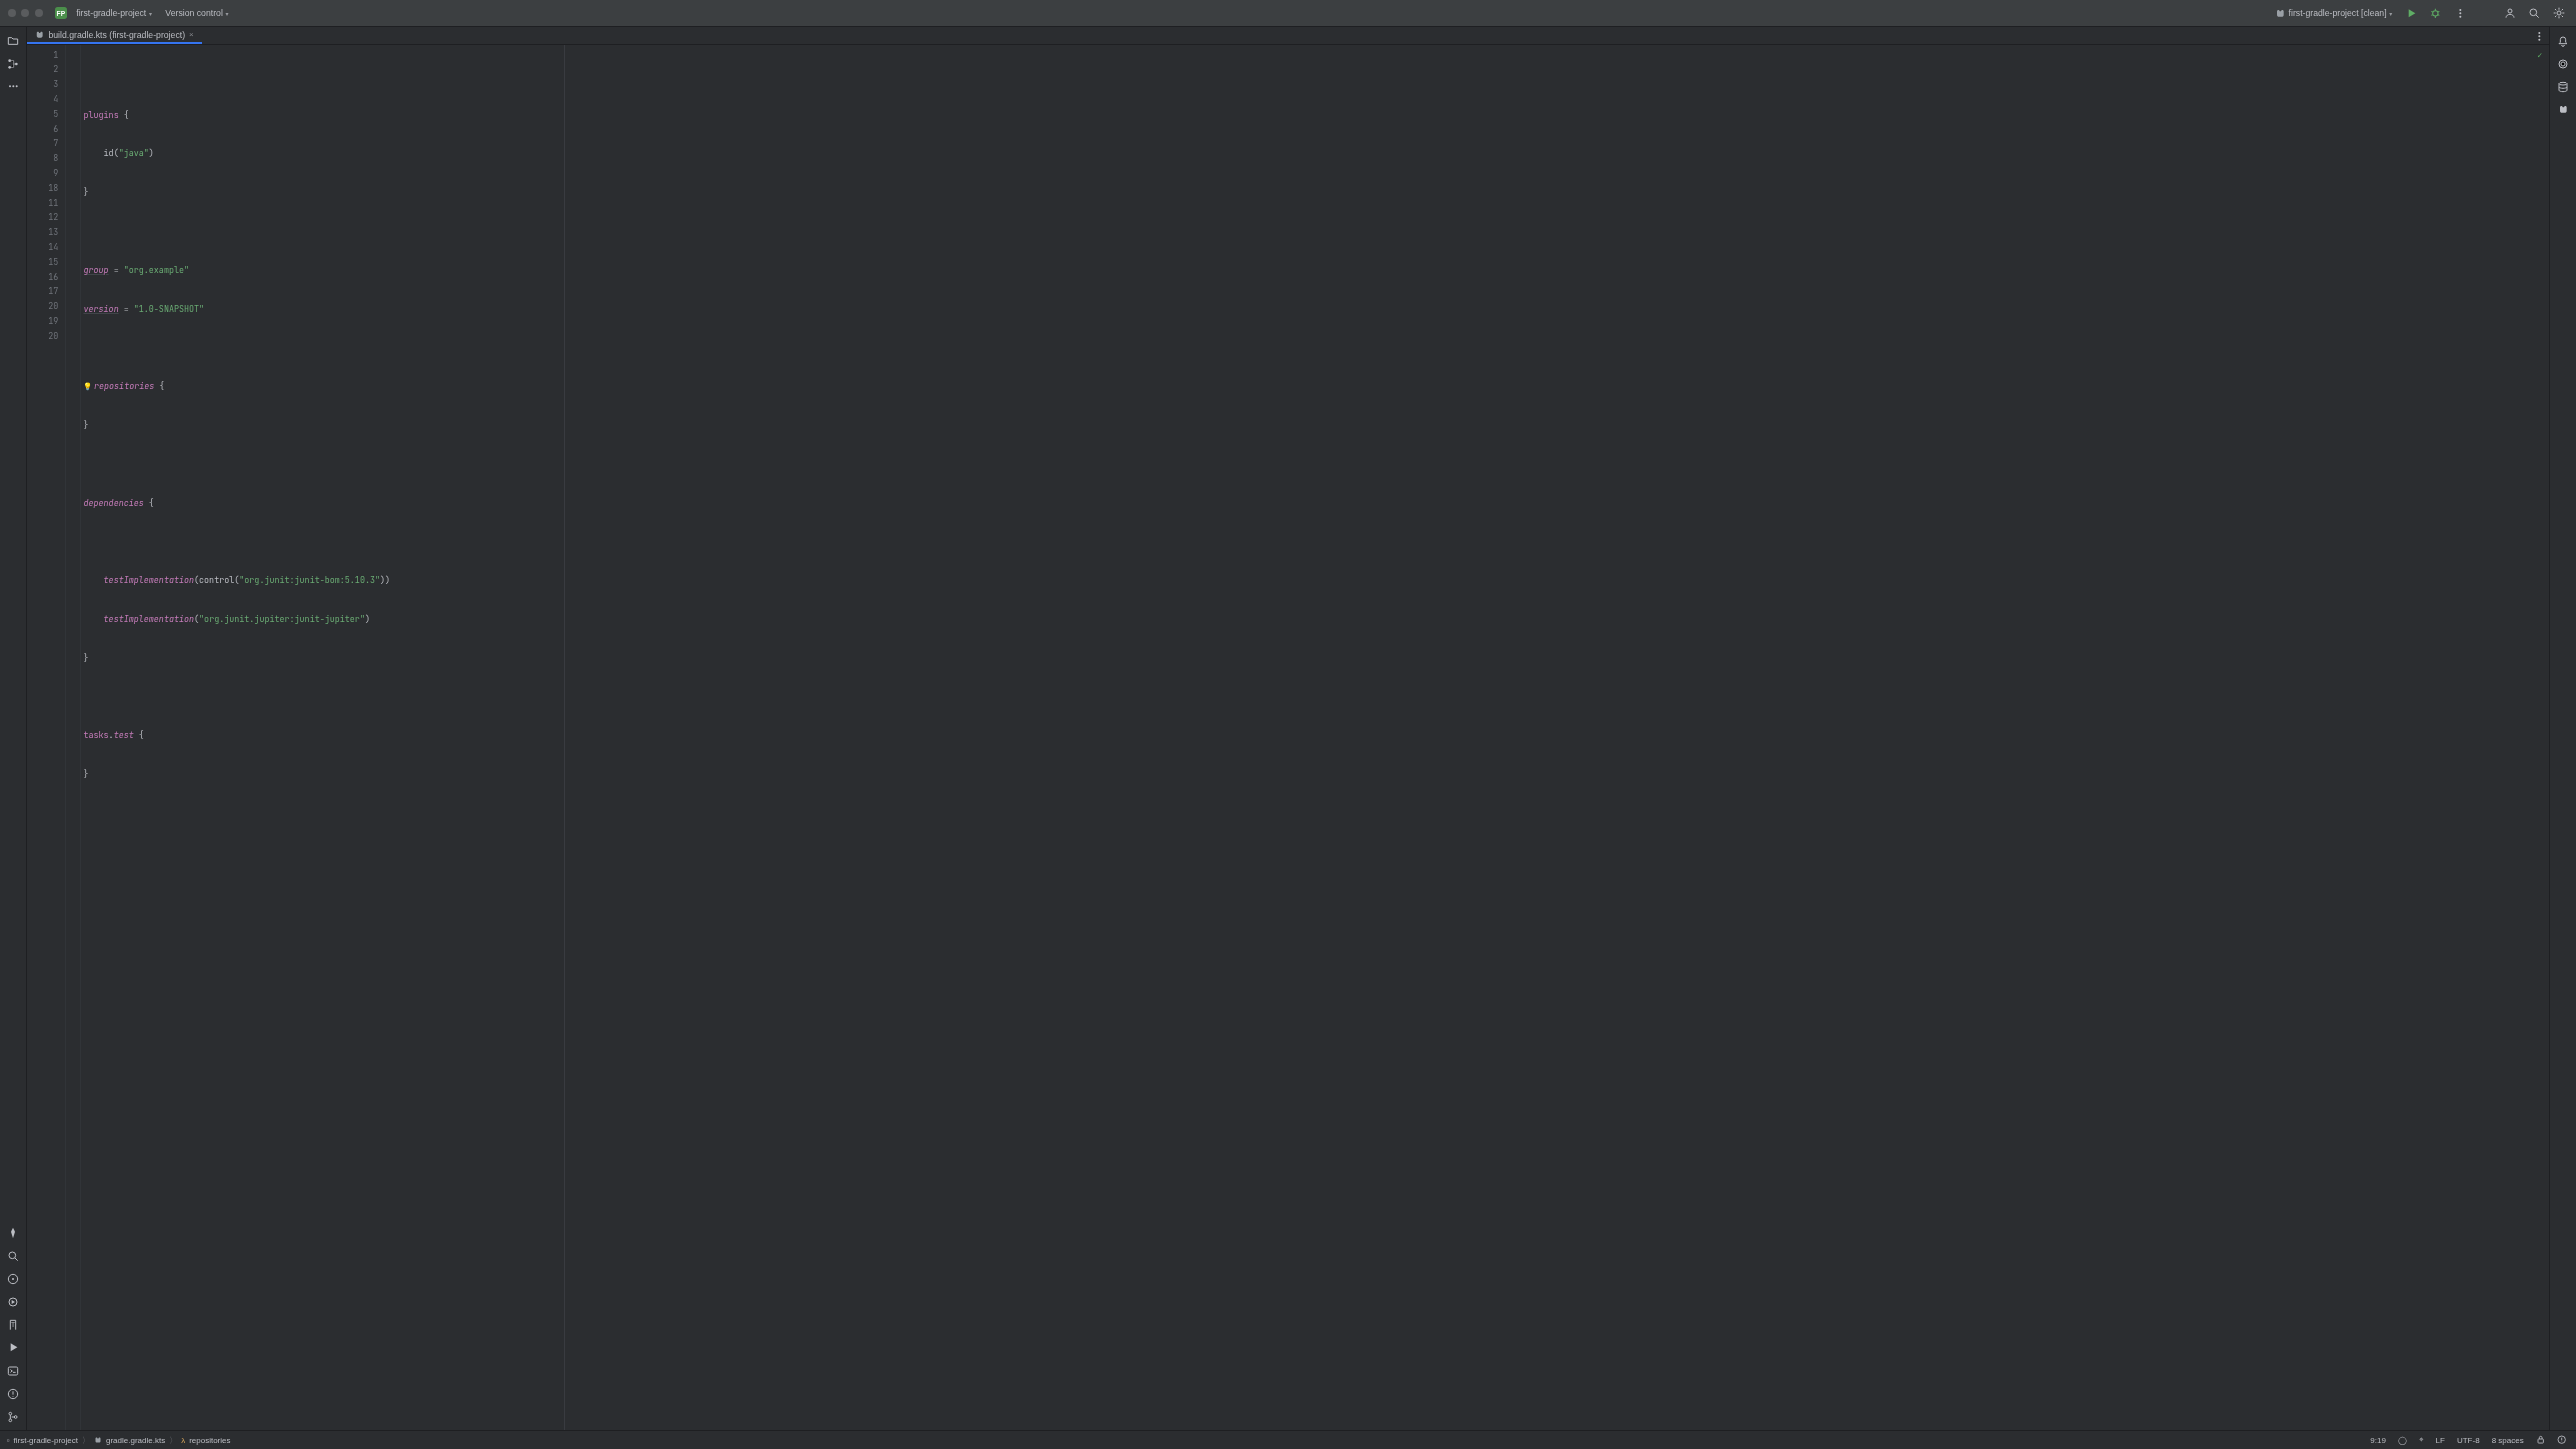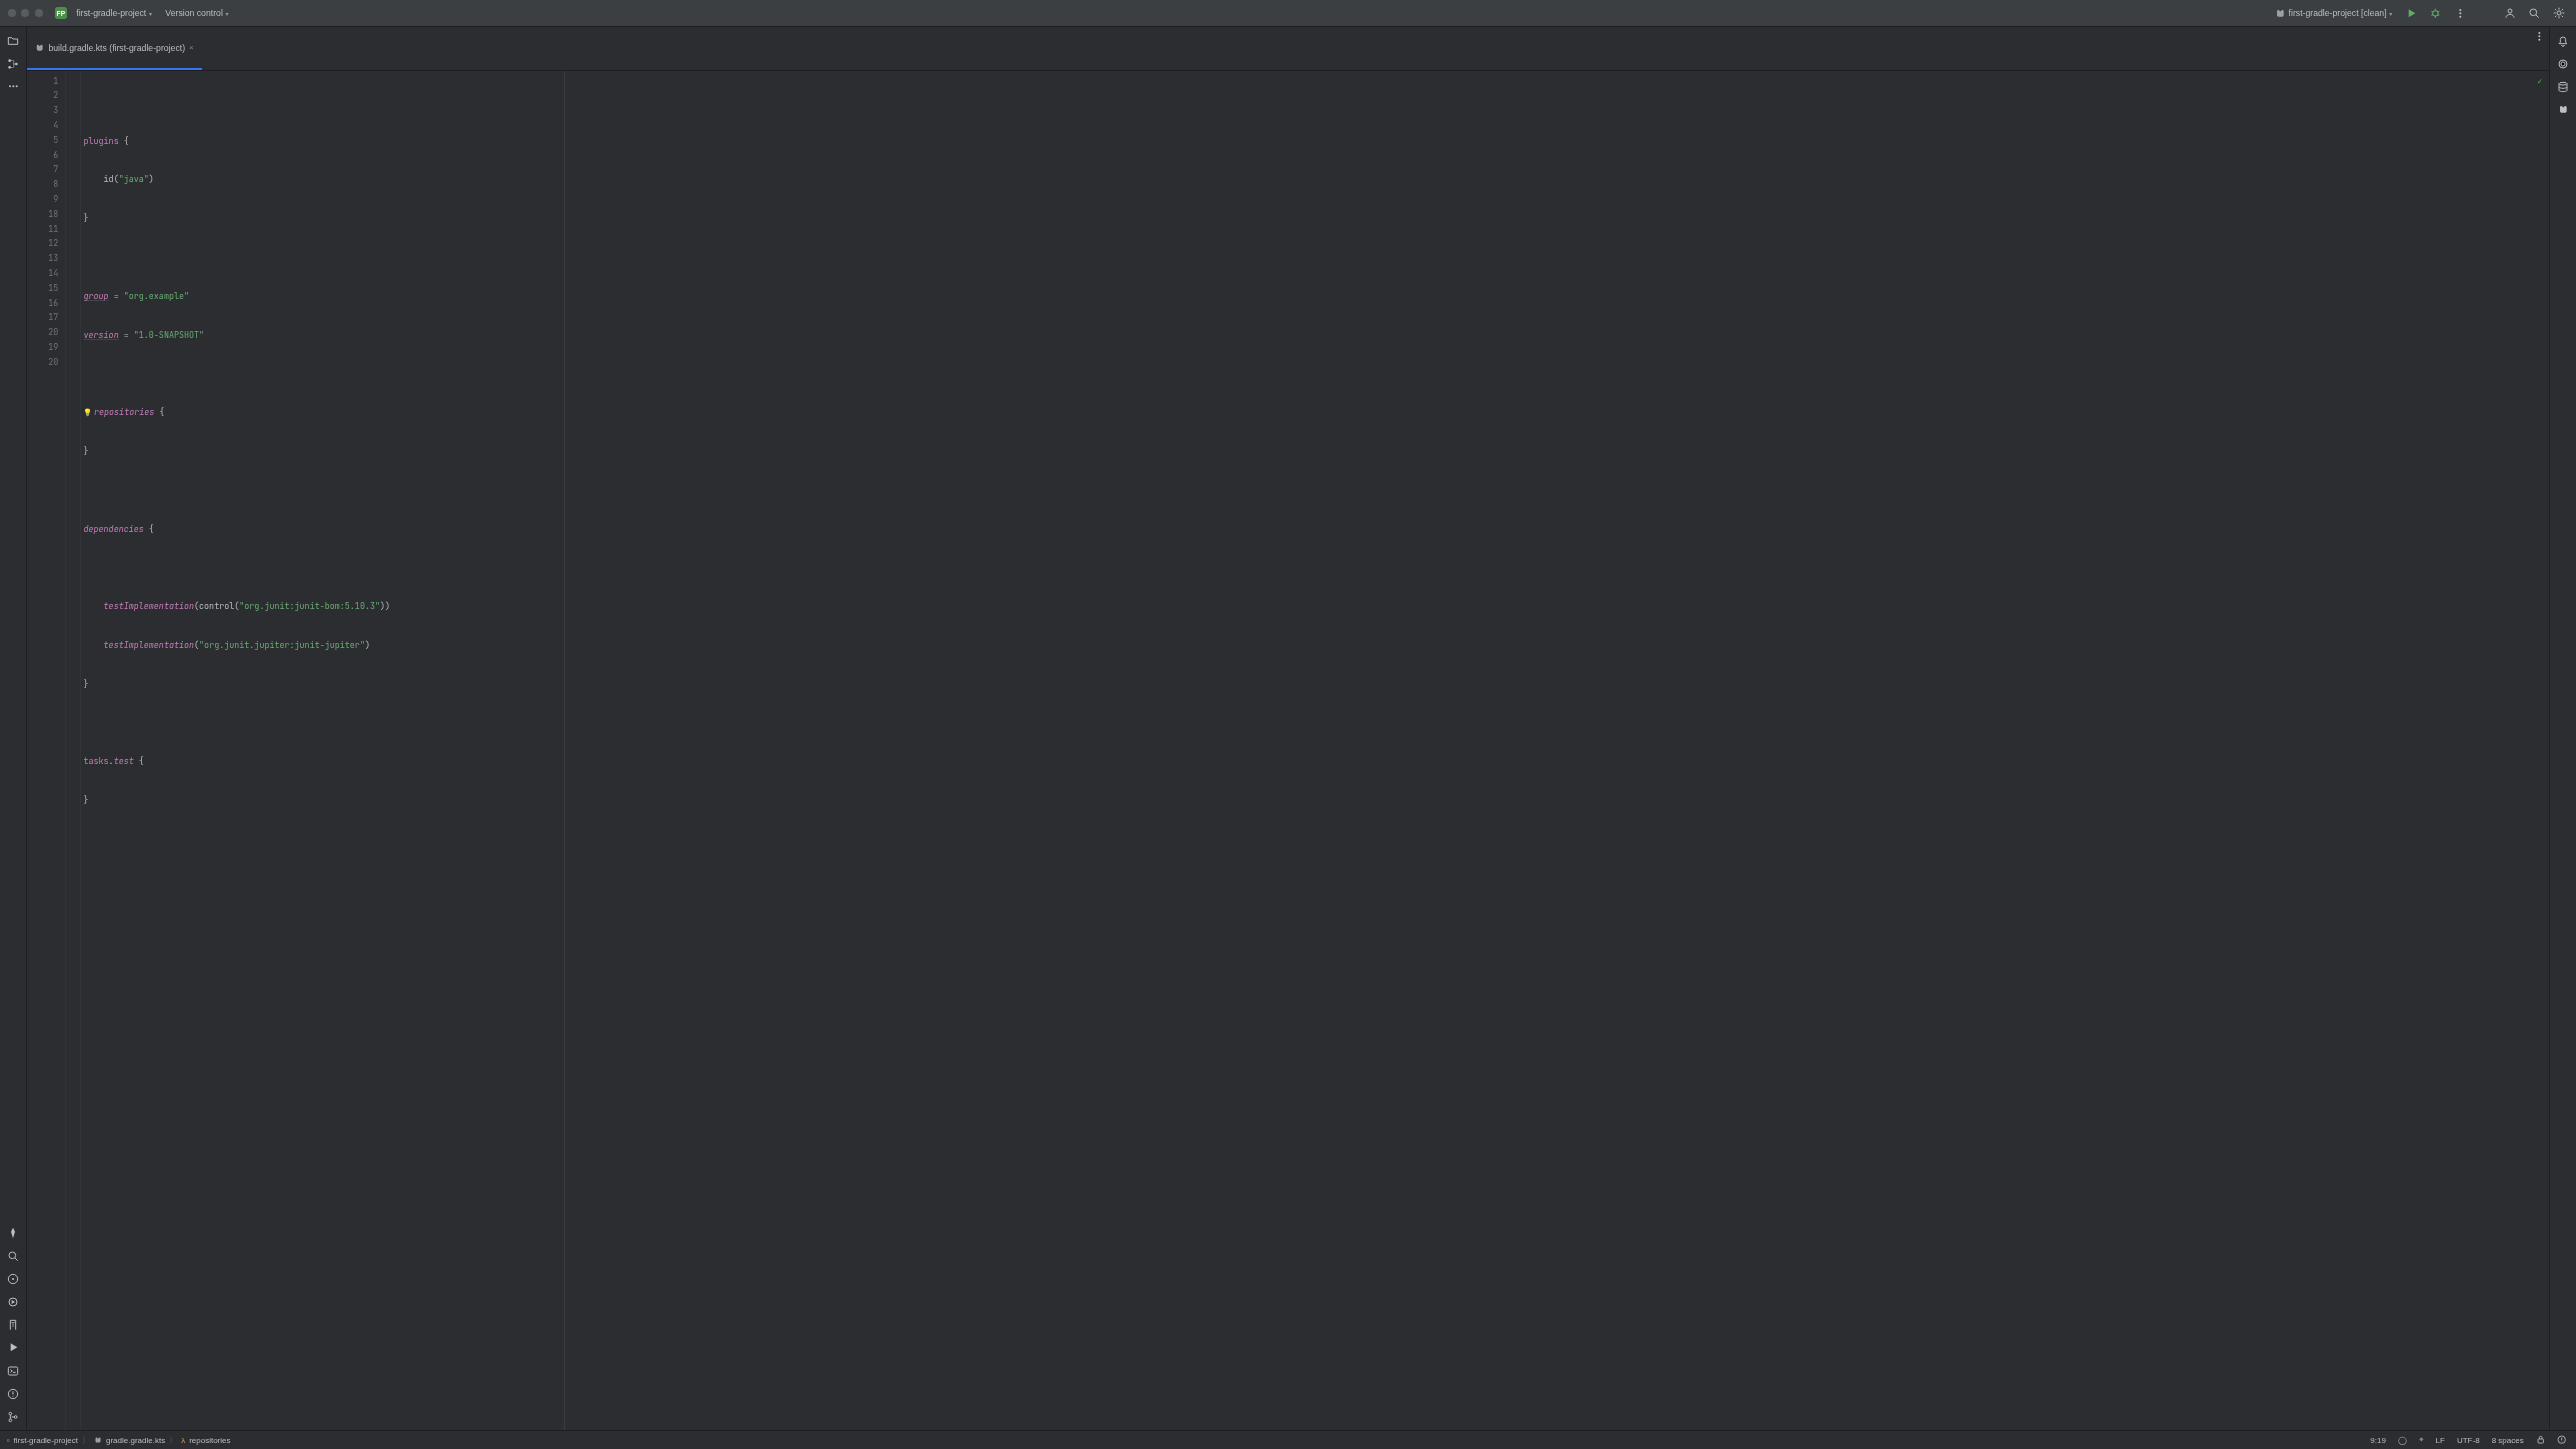--- a/index.html
+++ b/index.html
@@ -40,21 +40,21 @@
 .mid { flex: 1; display: flex; min-height: 0; }
 .stripe { width: 27px; background: #2b2d30; display: flex; flex-direction: column; align-items: center; padding: 4px 0; gap: 4px; }
 .stripe.right { border-left: 0.7px solid #1e1f22; }
 .stripe.left  { border-right: 0.7px solid #1e1f22; }
 .stripe .bottom { margin-top: auto; display: flex; flex-direction: column; gap: 4px; align-items: center; }
 .sicon { width: 19px; height: 19px; display: flex; align-items: center; justify-content: center; border-radius: 2.7px; cursor: pointer; color: #bcbec4; }
 
 
 .editor-col { flex: 1; display: flex; flex-direction: column; min-width: 0; }
 .tabbar {
-  height: 44px; display: flex; align-items: stretch;
+  height: 18px; display: flex; align-items: stretch;
   border-bottom: 0.7px solid #1e1f22; background: #2b2d30;
 }
 .tab {
   display: flex; align-items: center; gap: 4px; padding: 0 8px;
   border-bottom: 2px solid #3574f0; position: relative;
 }
 .close-x { opacity: .6; font-size: 8px; cursor: pointer; }
 .tabbar .spacer { flex: 1; }
 
 .editor-body { flex: 1; display: flex; font-family: "JetBrains Mono","Menlo","Consolas",monospace; font-size: 8.4px; position: relative; overflow: hidden; }

